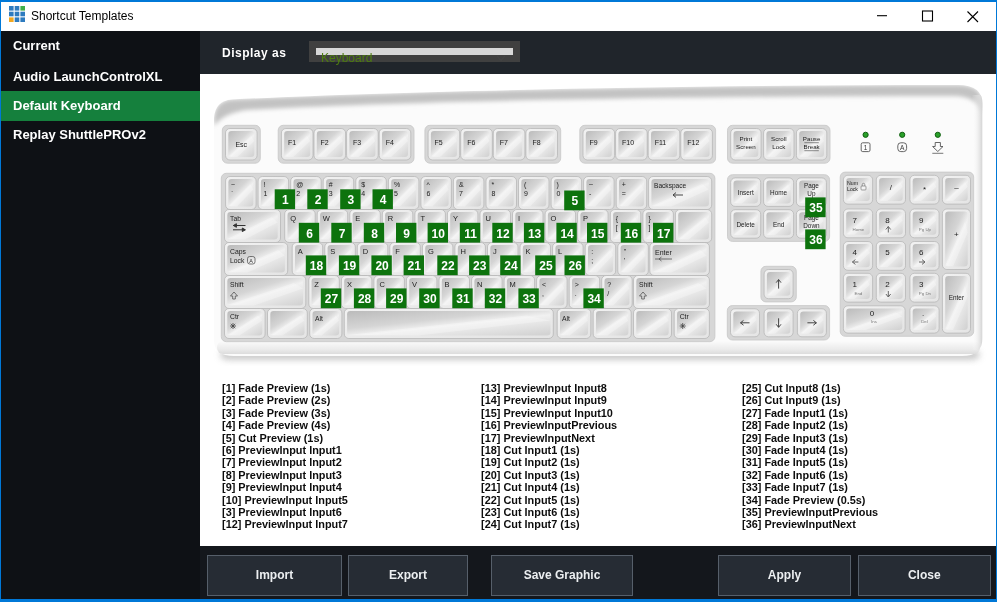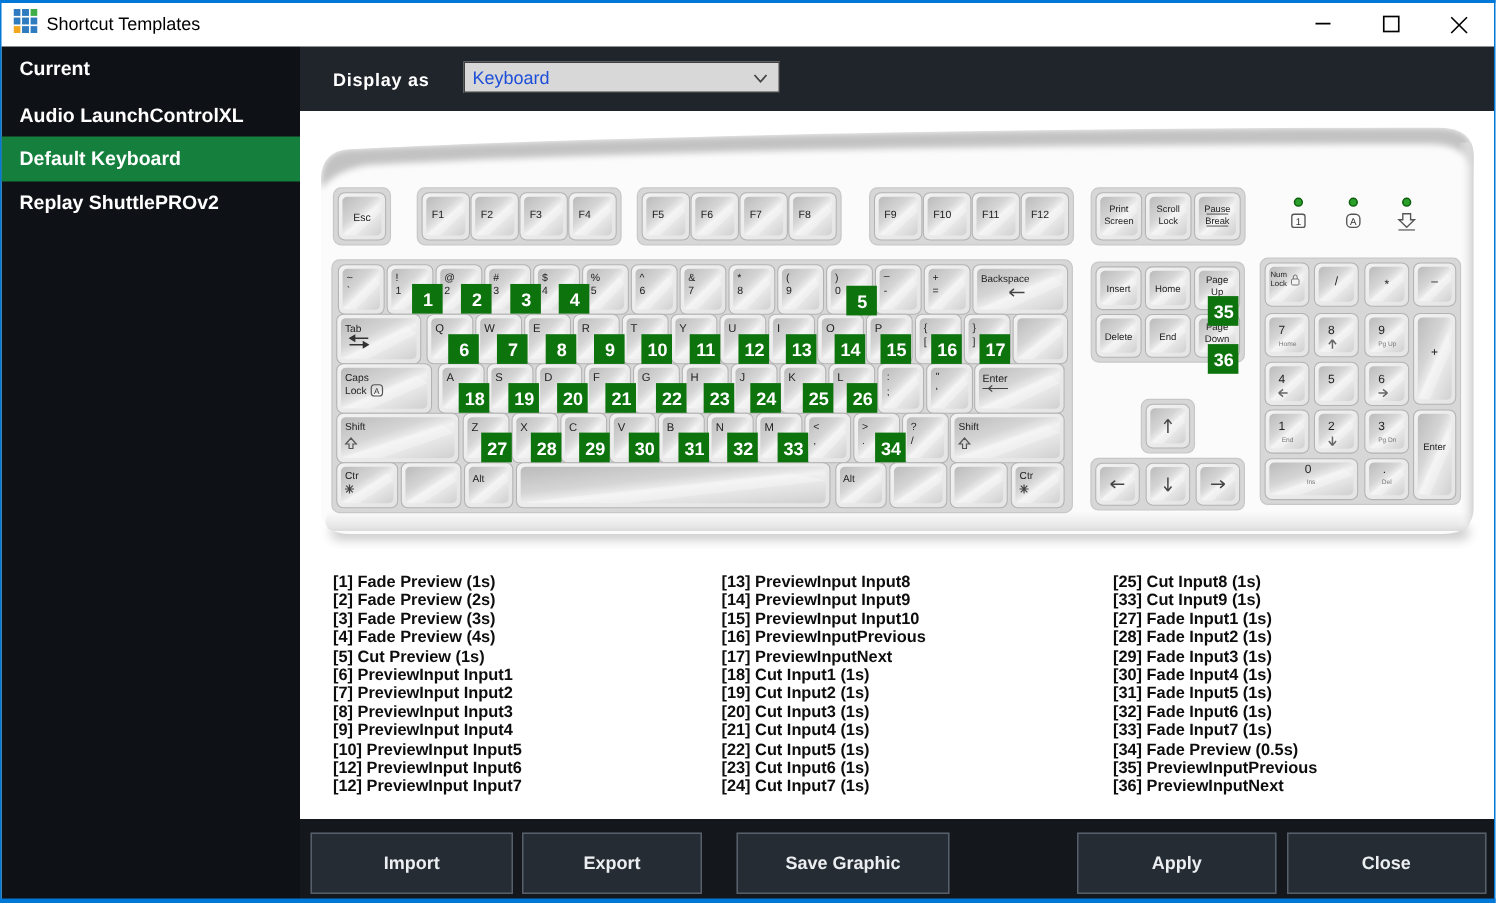--- a/index.html
+++ b/index.html
@@ -3,21 +3,21 @@
 *{margin:0;padding:0;box-sizing:border-box;}
 html,body{width:997px;height:602px;overflow:hidden;background:#fff;font-family:"Liberation Sans",sans-serif;}
 .abs{position:absolute;}
 #titlebar{left:1px;top:2px;width:995px;height:29px;background:#fff;}
 #title{left:31px;top:2px;height:29px;line-height:29px;font-size:12px;color:#000;}
 #sidebar{left:1px;top:31px;width:199px;height:569px;background:#0e1115;}
 .sitem{position:absolute;left:0;width:199px;height:29px;line-height:29px;padding-left:12px;color:#fff;font-size:13px;font-weight:bold;}
 #header{left:200px;top:31px;width:796px;height:43px;background:#20252b;}
 #content{left:200px;top:74px;width:796px;height:472px;background:#fff;}
 #dlabel{left:222px;top:31px;height:43px;line-height:45px;color:#fff;font-size:12px;font-weight:bold;letter-spacing:0.5px;}
-#dd{left:309px;top:41px;width:211px;height:21px;background:#d8d8d8;border:1px solid #404040;font-size:12px;color:#1d4ed8;line-height:20px;padding-left:5px;}
+#dd{left:309px;top:41px;width:211px;height:21px;background:#d8d8d8;border:7px solid #404040;font-size:12px;color:#4d7c0f;line-height:20px;padding-left:5px;}
 #list{top:382px;font-size:10.9px;font-weight:bold;color:#0d0d0d;}
 #list div,#list2 div,#list3 div{line-height:12.4px;white-space:nowrap;}
 #bottombar{left:200px;top:546px;width:796px;height:54px;background:#14171c;}
 .btn{position:absolute;top:554.5px;height:41px;background:#262c34;border:1px solid #565f6a;color:#eceff1;font-size:12px;font-weight:bold;text-align:center;line-height:39px;}
 .bl{position:absolute;background:#0078d7;}
 </style></head>
 <body>
 <div class="abs" id="titlebar"></div>
 <svg class="abs" style="left:9px;top:6px" width="16" height="16" viewBox="0 0 16 16">
 <g>
@@ -646,40 +646,40 @@
     <div>[1] Fade Preview (1s)</div>
     <div>[2] Fade Preview (2s)</div>
     <div>[3] Fade Preview (3s)</div>
     <div>[4] Fade Preview (4s)</div>
     <div>[5] Cut Preview (1s)</div>
     <div>[6] PreviewInput Input1</div>
     <div>[7] PreviewInput Input2</div>
     <div>[8] PreviewInput Input3</div>
     <div>[9] PreviewInput Input4</div>
     <div>[10] PreviewInput Input5</div>
-    <div>[12] PreviewInput Input6</div>
+    <div>[3] PreviewInput Input6</div>
     <div>[12] PreviewInput Input7</div>
   </div>
 <div class="abs" id="list2" style="left:481px;top:382px;font-size:10.9px;font-weight:bold;color:#0d0d0d">
     <div>[13] PreviewInput Input8</div>
     <div>[14] PreviewInput Input9</div>
     <div>[15] PreviewInput Input10</div>
     <div>[16] PreviewInputPrevious</div>
     <div>[17] PreviewInputNext</div>
     <div>[18] Cut Input1 (1s)</div>
     <div>[19] Cut Input2 (1s)</div>
     <div>[20] Cut Input3 (1s)</div>
     <div>[21] Cut Input4 (1s)</div>
     <div>[22] Cut Input5 (1s)</div>
     <div>[23] Cut Input6 (1s)</div>
     <div>[24] Cut Input7 (1s)</div>
   </div>
 <div class="abs" id="list3" style="left:742px;top:382px;font-size:10.9px;font-weight:bold;color:#0d0d0d">
     <div>[25] Cut Input8 (1s)</div>
-    <div>[33] Cut Input9 (1s)</div>
+    <div>[26] Cut Input9 (1s)</div>
     <div>[27] Fade Input1 (1s)</div>
     <div>[28] Fade Input2 (1s)</div>
     <div>[29] Fade Input3 (1s)</div>
     <div>[30] Fade Input4 (1s)</div>
     <div>[31] Fade Input5 (1s)</div>
     <div>[32] Fade Input6 (1s)</div>
     <div>[33] Fade Input7 (1s)</div>
     <div>[34] Fade Preview (0.5s)</div>
     <div>[35] PreviewInputPrevious</div>
     <div>[36] PreviewInputNext</div>

